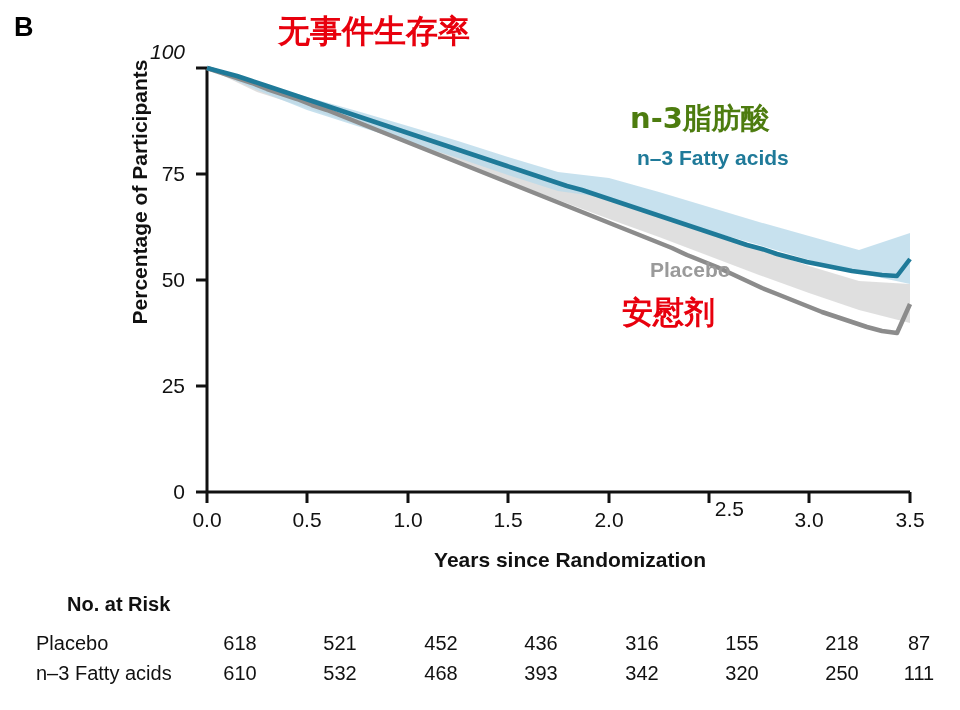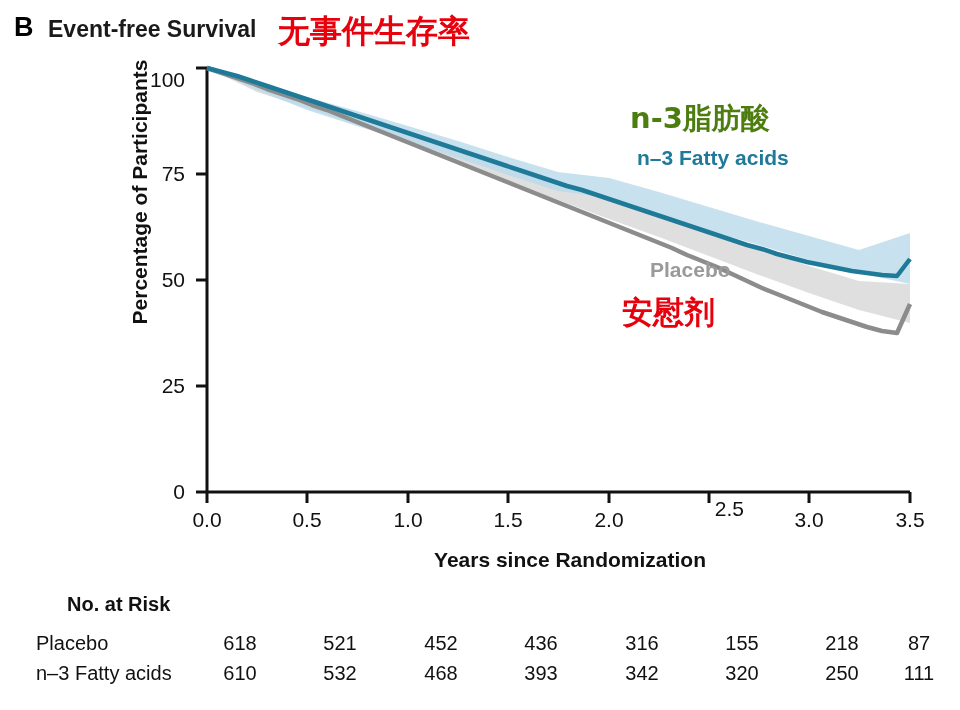--- a/index.html
+++ b/index.html
@@ -138,21 +138,20 @@
     left: 0;
     top: 0;
   }
 </style>
 </head>
 <body>
 
 <div id="page">
 
   <div class="panel-label">B</div>
-  <div class="panel-title">Event-free Survival</div>
   <div class="cn-title">无事件生存率</div>
 
   <svg class="plot" width="960" height="710">
 
     <line x1="207" y1="68" x2="207" y2="492" stroke="#111" stroke-width="3"></line>
     <line x1="207" y1="492" x2="910" y2="492" stroke="#111" stroke-width="3"></line>
 
     <line x1="196" y1="68" x2="207" y2="68" stroke="#111" stroke-width="3"></line>
     <line x1="196" y1="174" x2="207" y2="174" stroke="#111" stroke-width="3"></line>
     <line x1="196" y1="280" x2="207" y2="280" stroke="#111" stroke-width="3"></line>
@@ -190,21 +189,21 @@
   <div class="cn-n3">n-3脂肪酸</div>
   <div class="cn-placebo">安慰剂</div>
 
   <div class="ylabel">Percentage of Participants</div>
   <div class="xlabel">Years since Randomization</div>
 
   <div class="tick-y" style="left:125px; top:480px;">0</div>
   <div class="tick-y" style="left:125px; top:374px;">25</div>
   <div class="tick-y" style="left:125px; top:268px;">50</div>
   <div class="tick-y" style="left:125px; top:162px;">75</div>
-  <div class="tick-y" style="left:125px; top:68px;">100</div>
+  <div class="tick-y" style="left:125px; top:40px;font-style:italic;">100</div>
 
   <div class="tick-x" style="left:172px; top:508px;">0.0</div>
   <div class="tick-x" style="left:272px; top:508px;">0.5</div>
   <div class="tick-x" style="left:373px; top:508px;">1.0</div>
   <div class="tick-x" style="left:473px; top:508px;">1.5</div>
   <div class="tick-x" style="left:574px; top:508px;">2.0</div>
   <div class="tick-x" style="left:674px; top:497px;text-align:right;">2.5</div>
   <div class="tick-x" style="left:774px; top:508px;">3.0</div>
   <div class="tick-x" style="left:875px; top:508px;">3.5</div>
 

